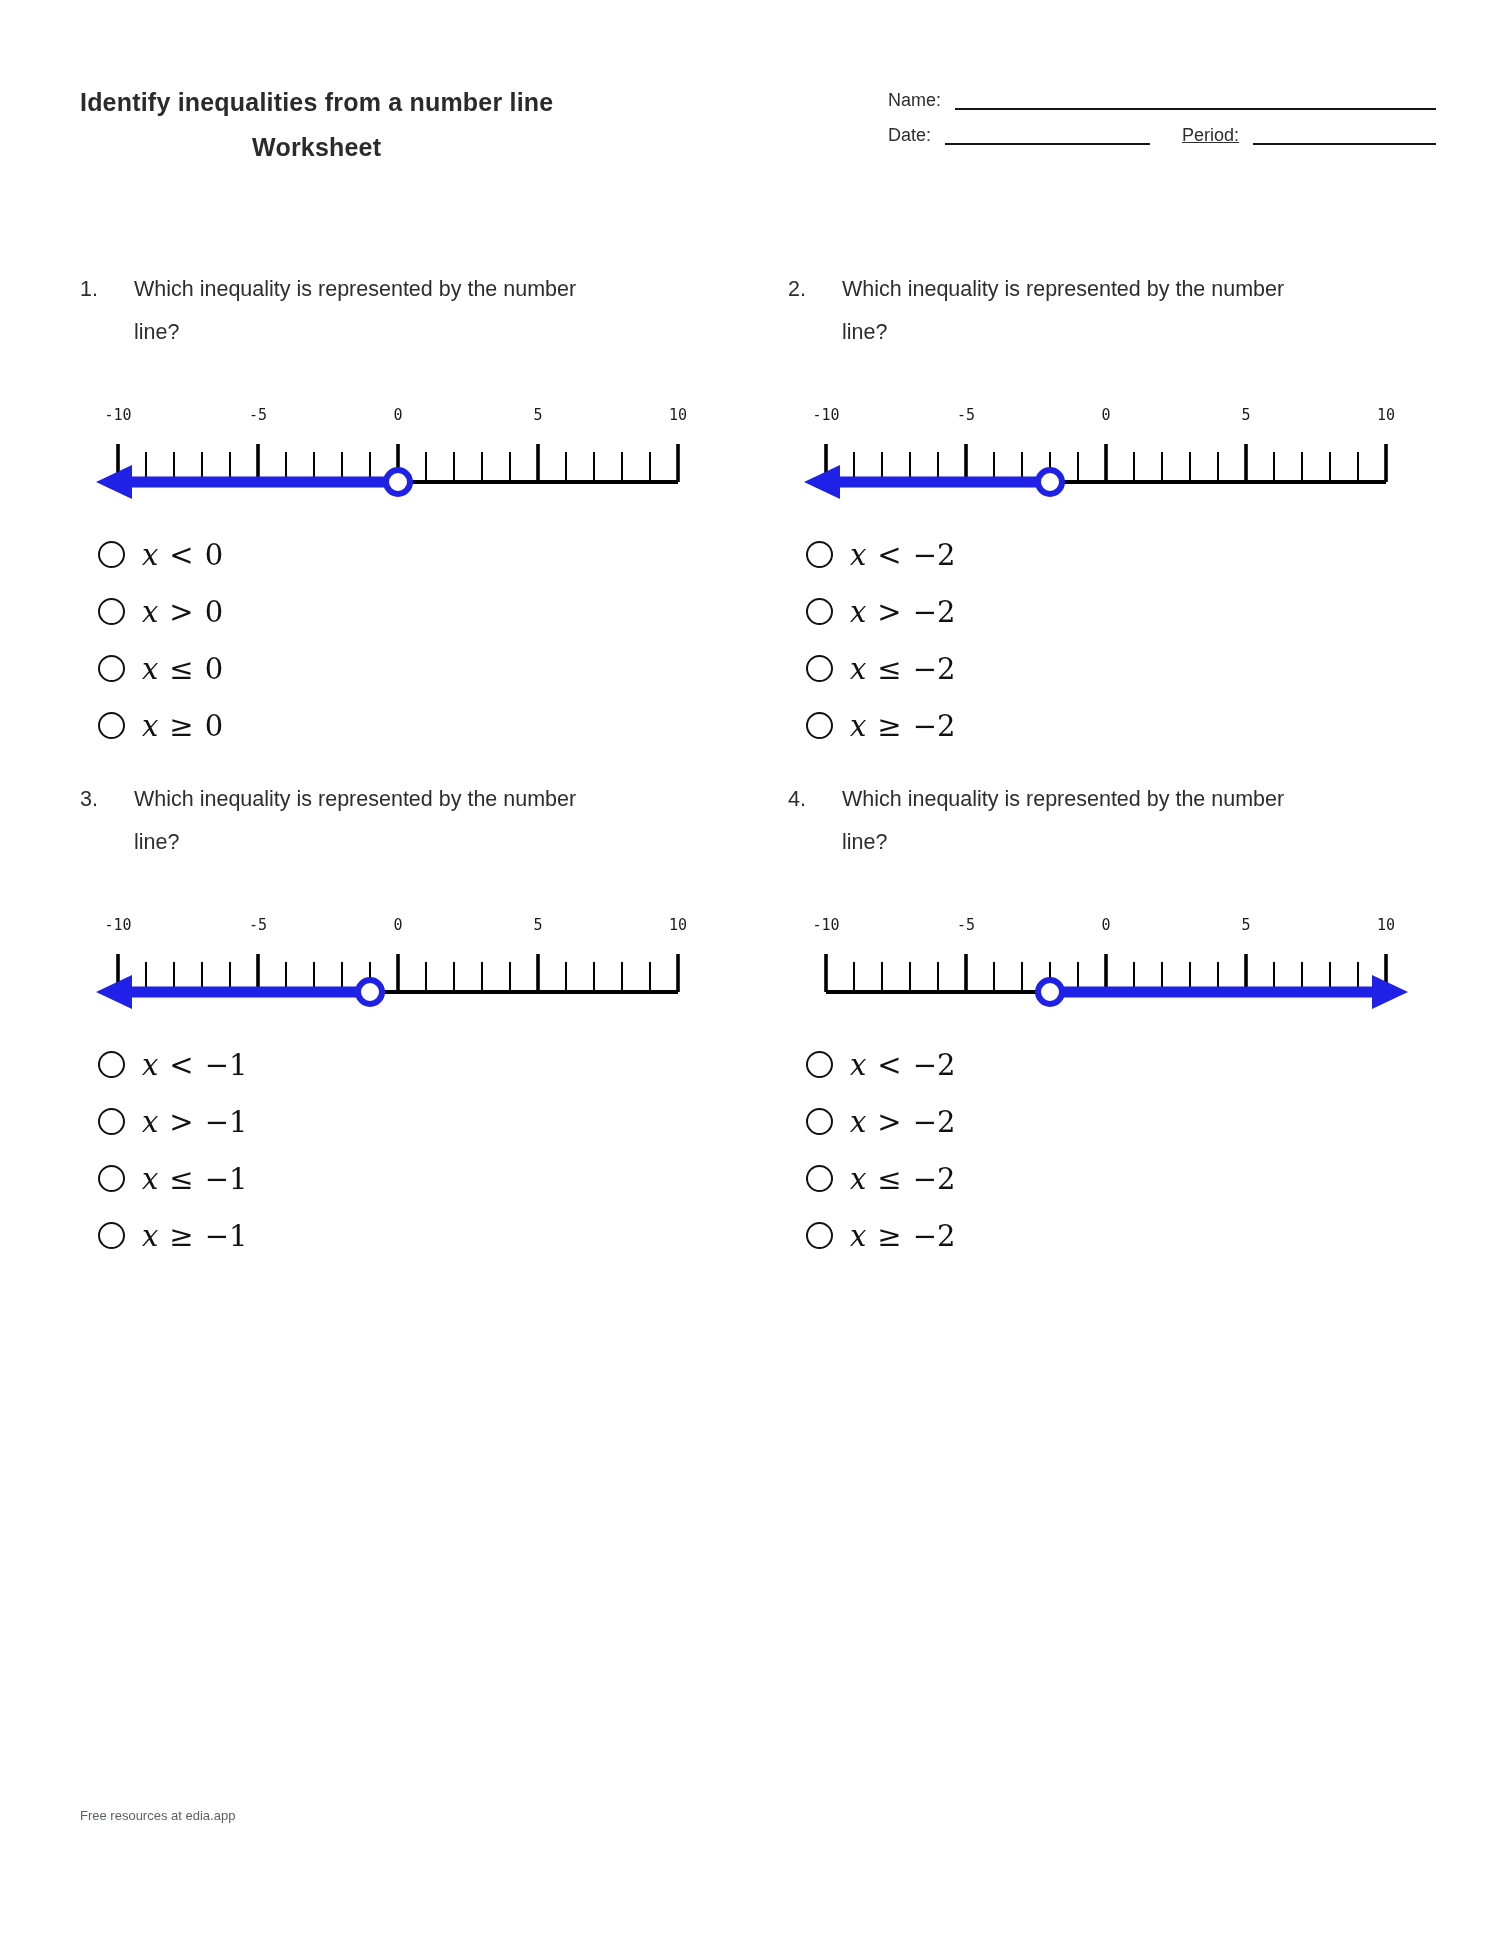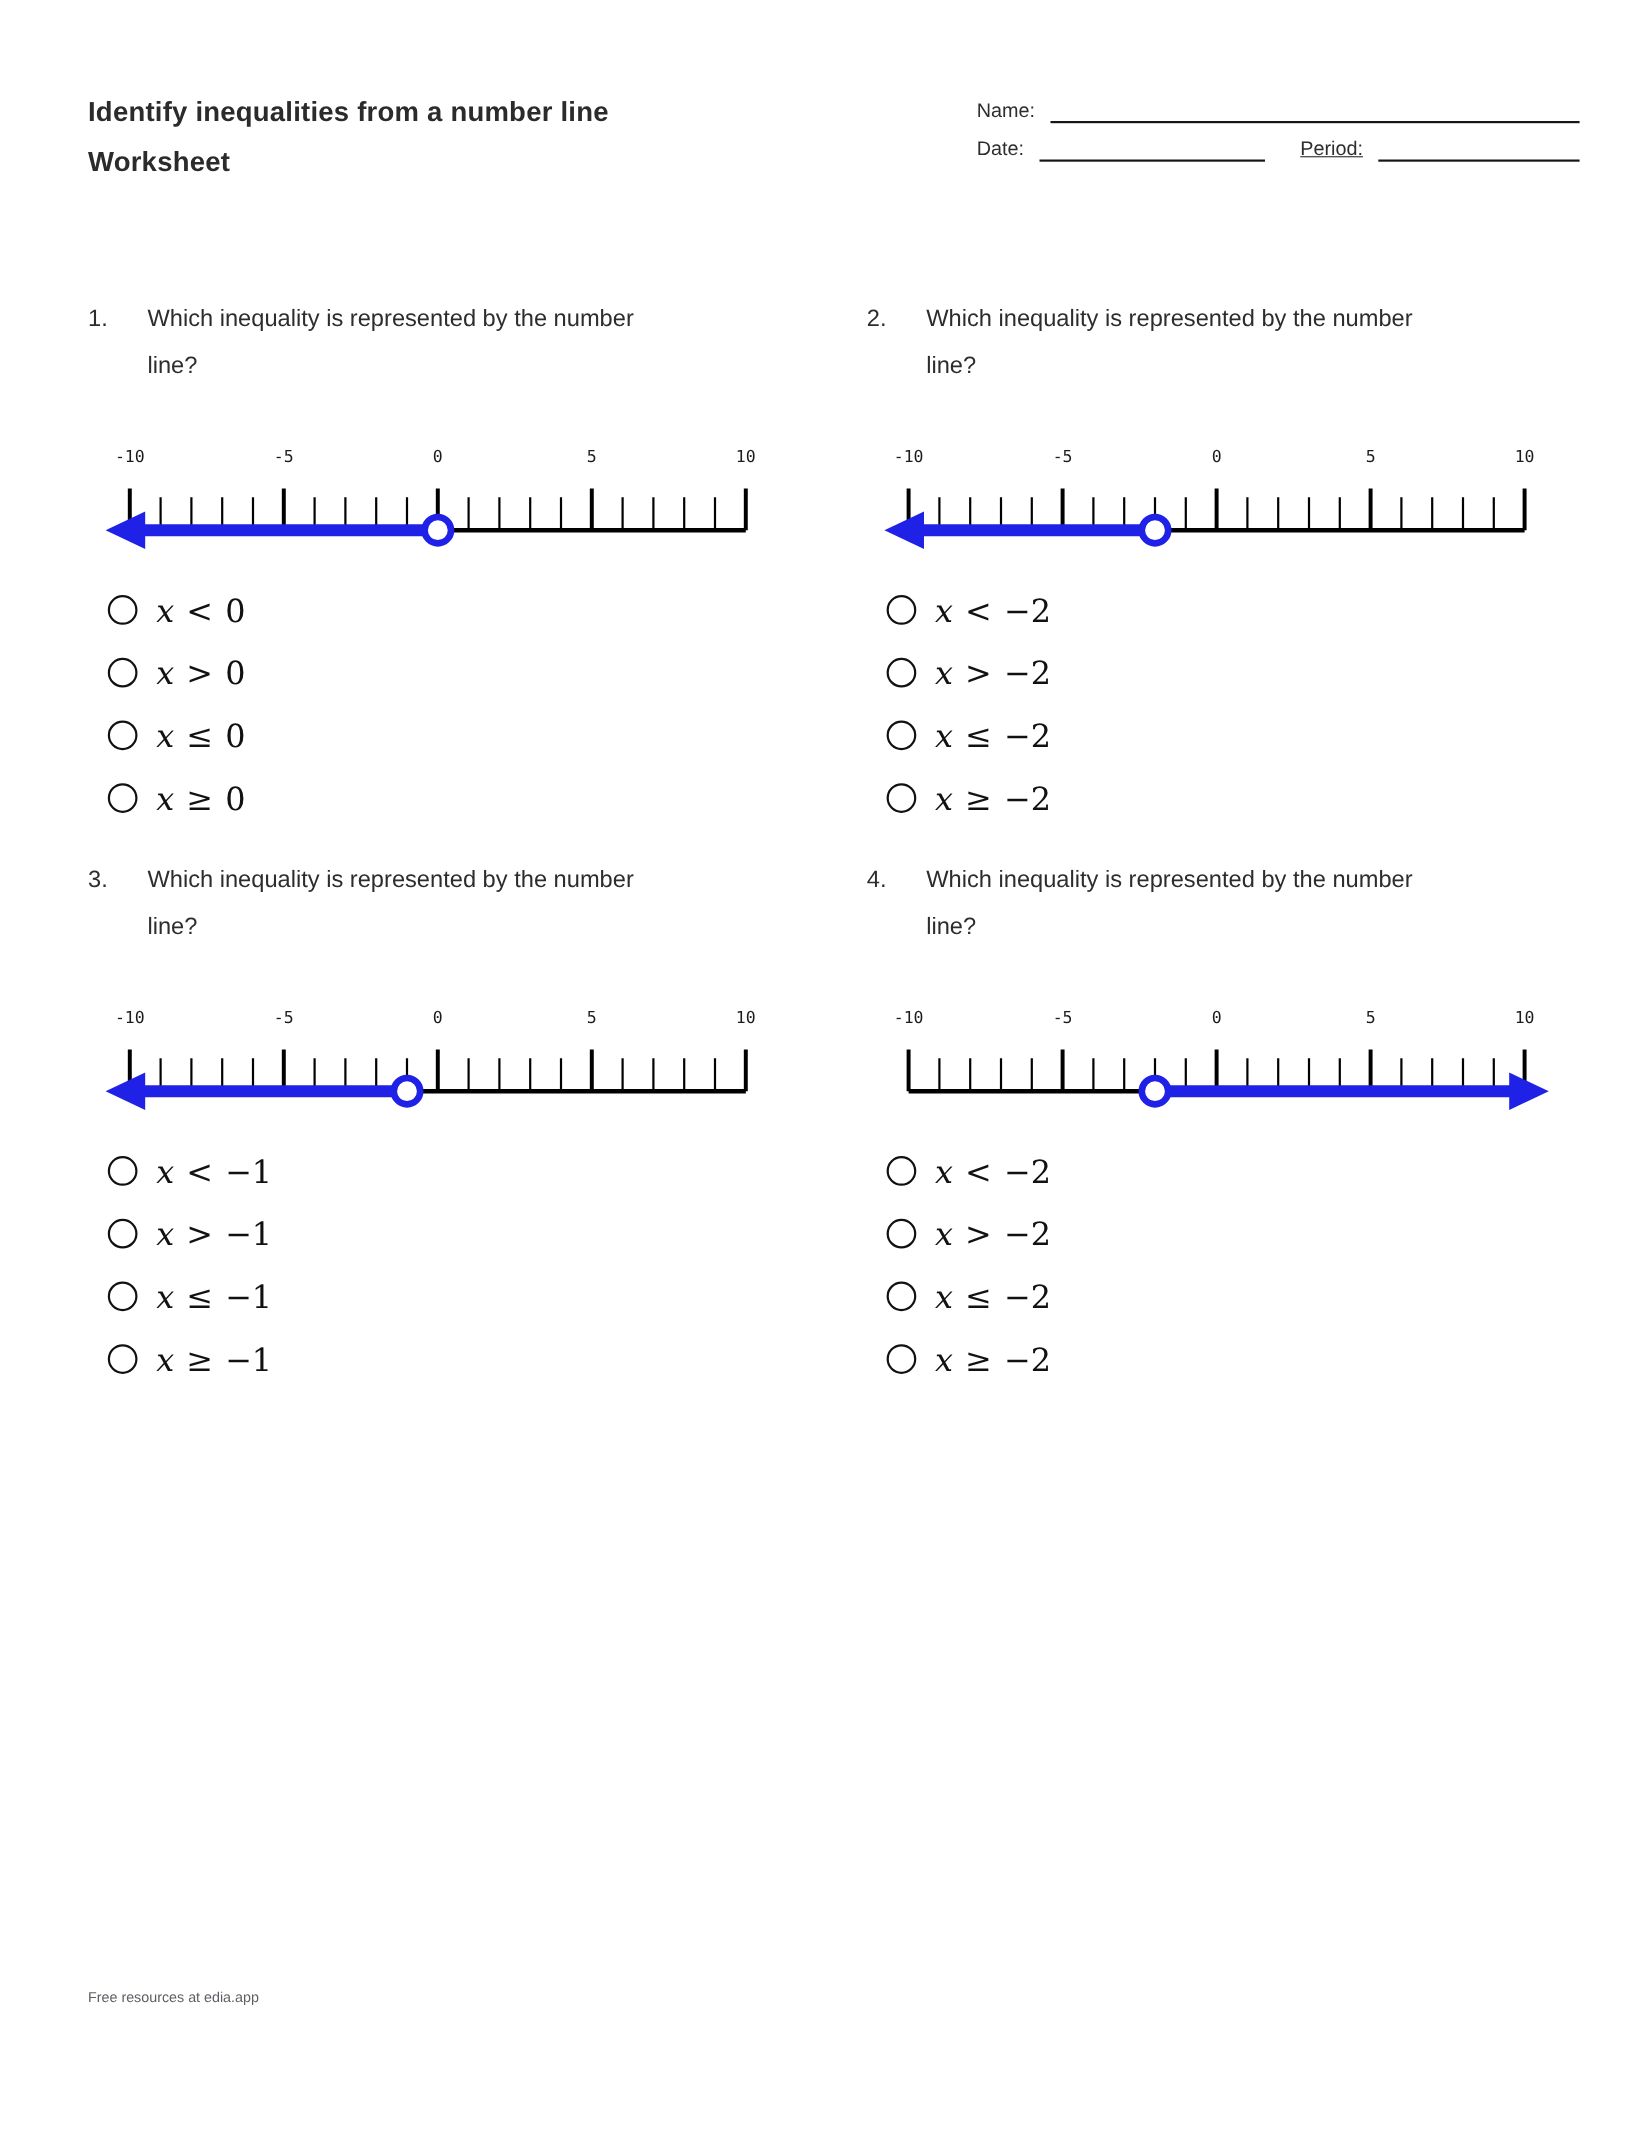--- a/index.html
+++ b/index.html
@@ -1,23 +1,23 @@
 <!DOCTYPE html>
 <html><head>
 <meta charset="utf-8">
 <style>
   html,body{margin:0;padding:0;background:#ffffff;}
   .page{position:relative;width:1500px;height:1944px;background:#ffffff;overflow:hidden;
         font-family:"Liberation Sans", sans-serif;color:#2d2d2d;}
 
   
   .title{position:absolute;left:80px;top:80px;font-size:25px;font-weight:700;
-         line-height:45px;color:#2b2b2b;letter-spacing:.2px;}
+         line-height:45px;color:#2b2b2b;letter-spacing:.2px;text-align:center;}
   .fields{position:absolute;left:888px;top:90px;width:548px;font-size:18px;color:#2d2d2d;}
-  .frow{display:flex;align-items:flex-end;}
+  .frow{display:flex;align-items:center;}
   .frow + .frow{margin-top:13px;}
   .flabel{flex:0 0 auto;padding-bottom:1px;}
   .fline{border-bottom:2px solid #161616;height:16px;margin-left:14px;}
   .fline.grow{flex:1 1 auto;}
   .fline.date{width:205px;}
   .plabel{margin-left:32px;text-decoration:underline;}
 
   
   .question{position:absolute;width:650px;height:500px;}
   #q1{left:80px;top:268px;}  #q2{left:788px;top:268px;}

